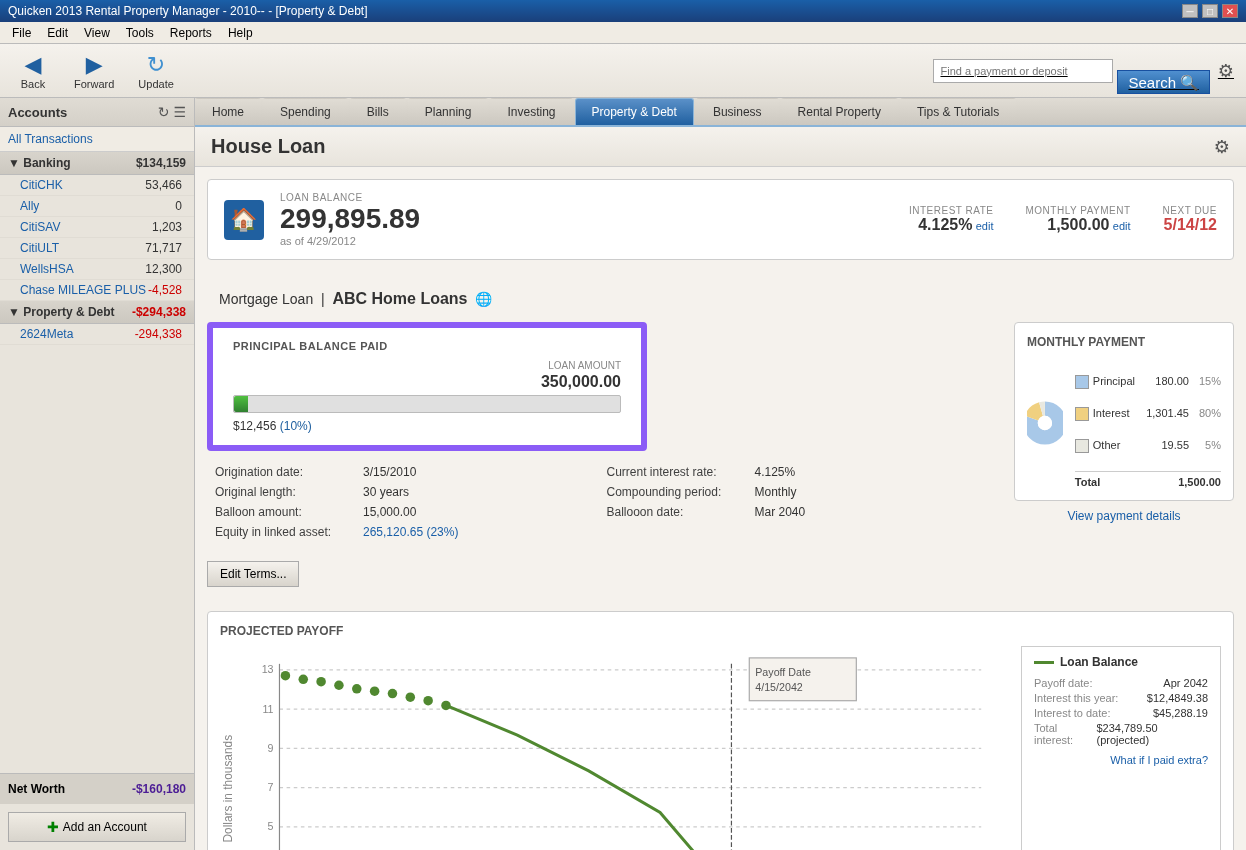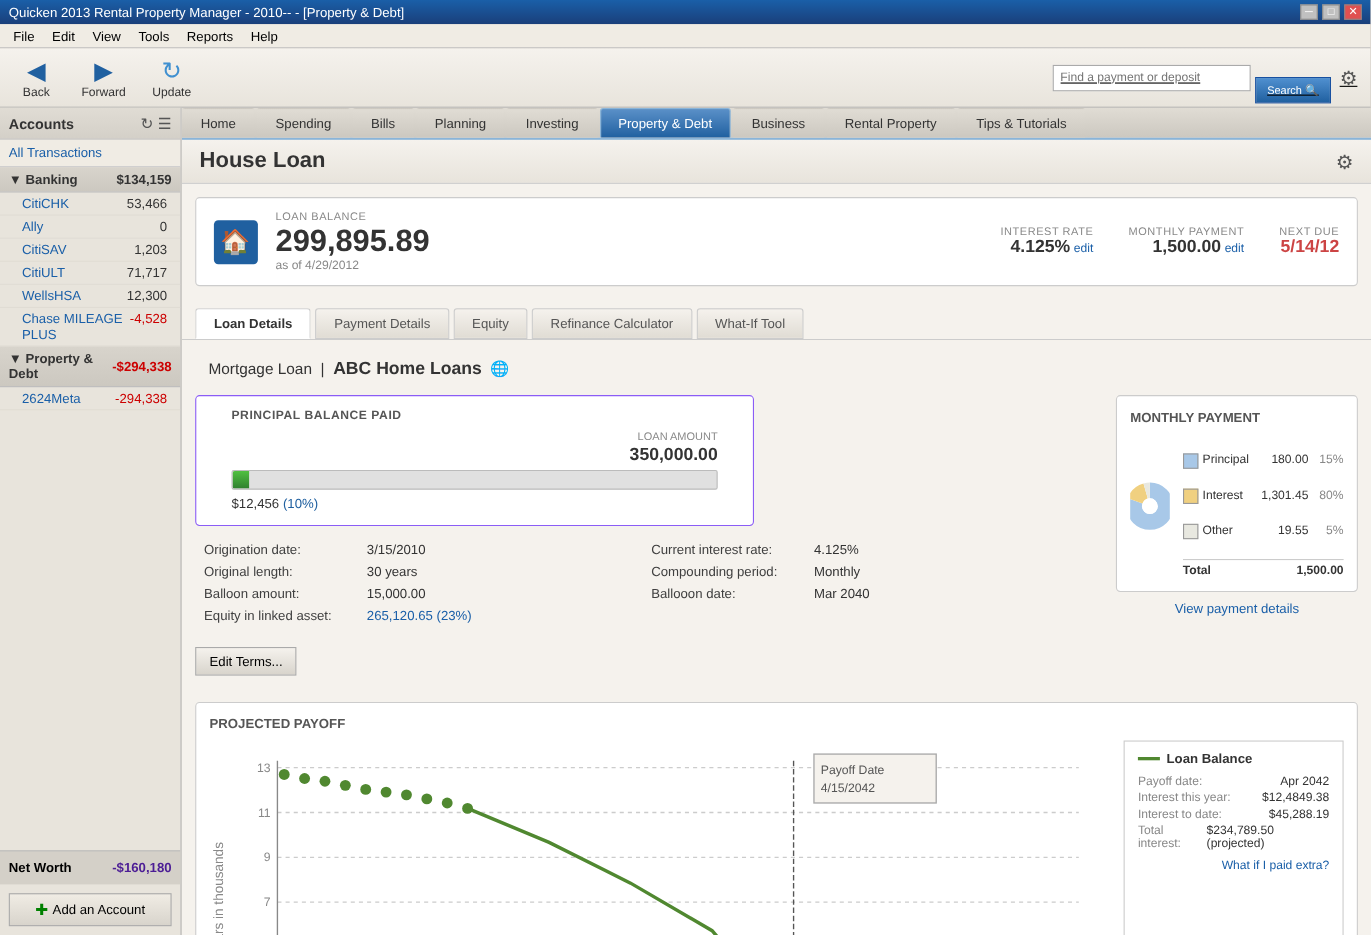--- a/index.html
+++ b/index.html
@@ -71,37 +71,37 @@
       border: 1px solid #aaa;
       background: white;
       font-size: 11px;
       color: #888;
     }
     .search-btn {
       background: linear-gradient(to bottom, #5090d0, #2060a0);
       color: white;
       border: 1px solid #1850a0;
       padding: 3px 10px;
-      font-size: 10px;
+      font-size: 15px;
       cursor: pointer;
       height: 24px;
       margin-top: 22px;
     }
     .gear-icon-toolbar { font-size: 18px; color: #555; cursor: pointer; padding: 0 4px; }
 
     
     .main-container {
       display: flex;
       height: calc(850px - 22px - 22px - 54px);
       background: #d4d0c8;
     }
 
     
     .sidebar {
-      width: 165px;
+      width: 195px;
       background: #e8e4dc;
       border-right: 1px solid #bbb;
       display: flex;
       flex-direction: column;
       overflow-y: auto;
       flex-shrink: 0;
     }
     .sidebar-header {
       display: flex;
       align-items: center;
@@ -285,25 +285,25 @@
       color: #333;
       padding: 6px 12px;
       margin-bottom: 8px;
     }
     .loan-info-header strong { font-size: 16px; }
     .globe-icon { color: #2060a0; cursor: pointer; }
 
     
     .principal-box {
       background: white;
-      border: 1px solid #8b5cf6;
+      border: 6px solid #8b5cf6;
       border-radius: 4px;
-      padding: 12px 32px;
+      padding: 12px 20px;
       margin-bottom: 12px;
-      width: 508px;
+      width: 440px;
     }
     .principal-title { font-size: 11px; font-weight: bold; color: #555; text-transform: uppercase; letter-spacing: 0.5px; margin-bottom: 8px; }
     .progress-bar-container {
       width: 100%;
       height: 18px;
       background: #e0e0e0;
       border: 1px solid #bbb;
       border-radius: 2px;
       margin-bottom: 6px;
       position: relative;
@@ -598,27 +598,20 @@
             </div>
           </div>
           <div class="meta-item">
             <div class="meta-label">NEXT DUE</div>
             <div class="meta-next">5/14/12</div>
           </div>
         </div>
       </div>
     </div>
 
-    <div class="sub-tabs">
-      <div class="sub-tab active">Loan Details</div>
-      <div class="sub-tab">Payment Details</div>
-      <div class="sub-tab">Equity</div>
-      <div class="sub-tab">Refinance Calculator</div>
-      <div class="sub-tab">What-If Tool</div>
-    </div>
 
     <div class="loan-details-content">
 
       <div class="loan-info-header">
         <span>Mortgage Loan</span>
         &nbsp;|&nbsp;
         <strong>ABC Home Loans</strong>
         &nbsp;<span class="globe-icon">🌐</span>
       </div>
 

